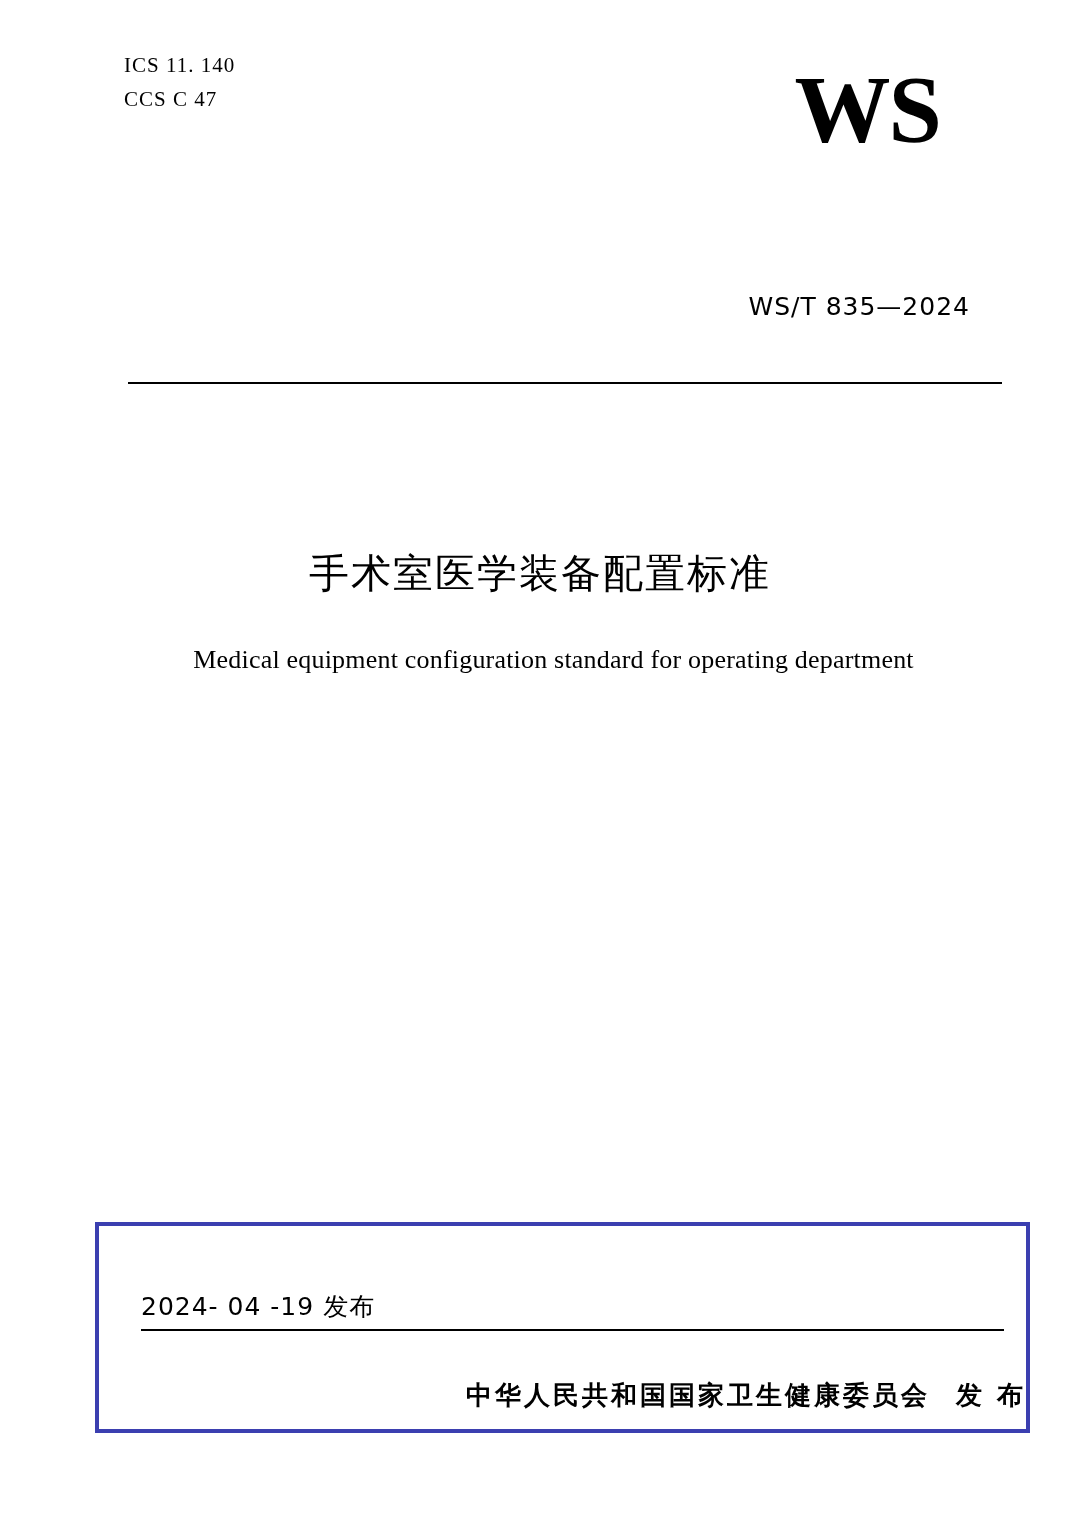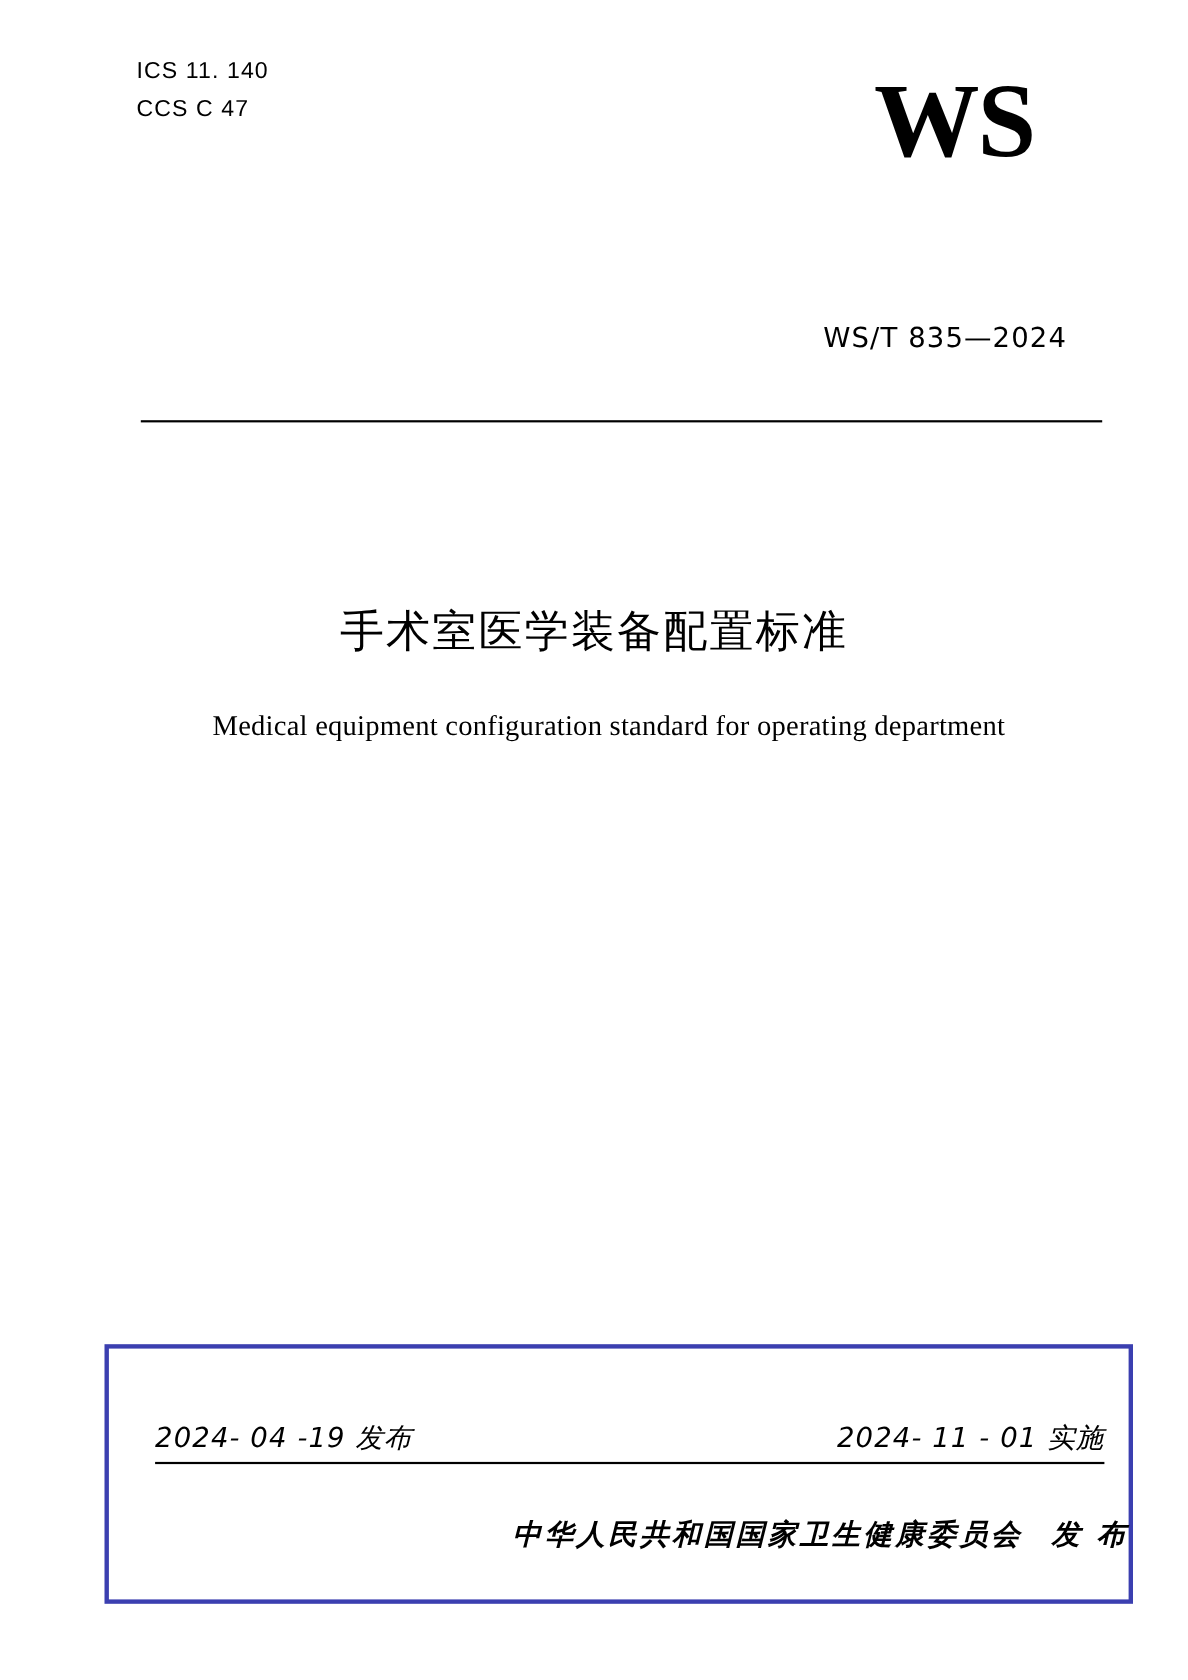--- a/index.html
+++ b/index.html
@@ -19,21 +19,21 @@
   .page {
     position: absolute;
     inset: 0;
   }
 
   
   .codes {
     position: absolute;
     left: 124px;
     top: 48px;
-    font-family: Liberation Sans, sans-serif;
+    font-family: Liberation Serif, serif;
     font-size: 21px;
     line-height: 34px;
     letter-spacing: 1px;
   }
 
   
   .ws-mark {
     position: absolute;
     right: 140px;
     top: 62px;
@@ -104,24 +104,23 @@
     letter-spacing: 0.2px;
     padding-left: 27px;
   }
 
   
   .frame {
     position: absolute;
     left: 95px;
     top: 1222px;
     width: 935px;
-    height: 236px;
+    height: 211px;
     border: 4px solid #3b3fb0;
     box-sizing: border-box;
-    font-style: italic;
   }
   .dates-row {
     position: absolute;
     left: 42px;
     right: 22px;
     top: 64px;
     display: flex;
     justify-content: space-between;
     align-items: flex-end;
     font-family: "DejaVu Sans", "Liberation Sans", sans-serif;
@@ -168,21 +167,20 @@
   <div class="std-no">WS/T 835—2024</div>
 
   <div class="divider"></div>
 
   <div class="doc-title-cn">手术室医学装备配置标准</div>
   <div class="doc-title-en">Medical equipment configuration standard for operating department</div>
 
   <div class="frame" style="border-color: rgb(59, 63, 176);">
     <div class="dates-row">
       <span>2024- 04 -19 发布</span>
-      <span>2024- 11 - 01 实施</span>
     </div>
     <div class="dates-underline"></div>
     <div class="issuer">
       <span>中华人民共和国国家卫生健康委员会</span><span class="gap"></span><span>发 布</span>
     </div>
   </div>
 
 </div>
 
 </body></html>

